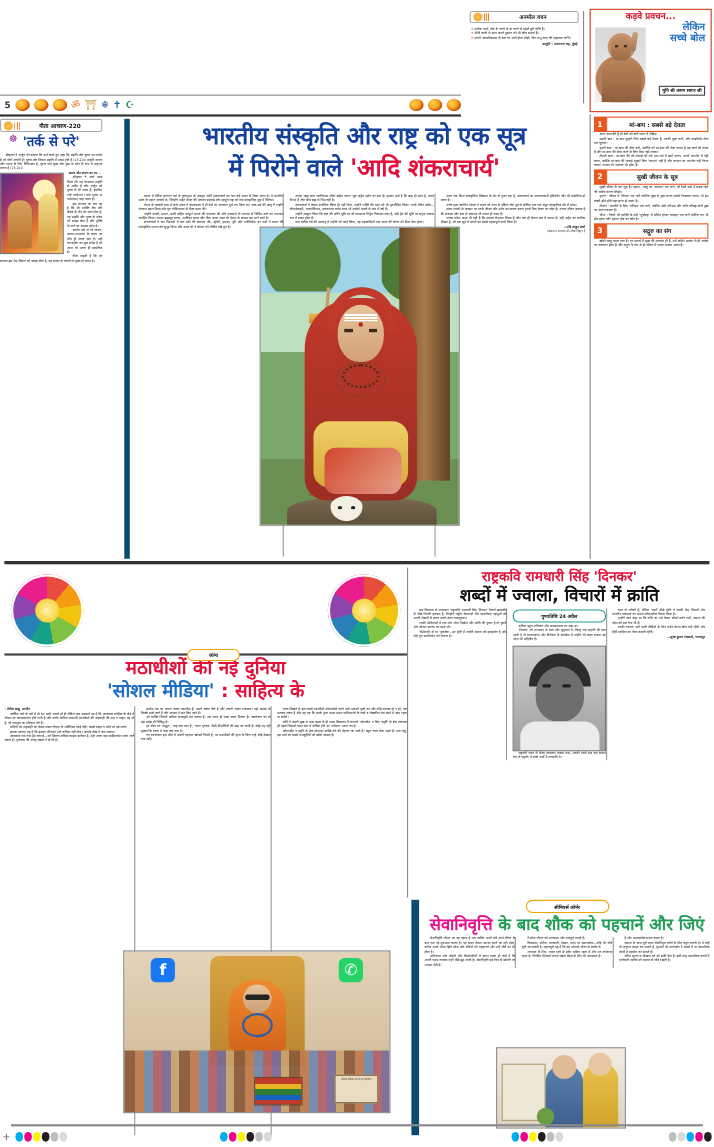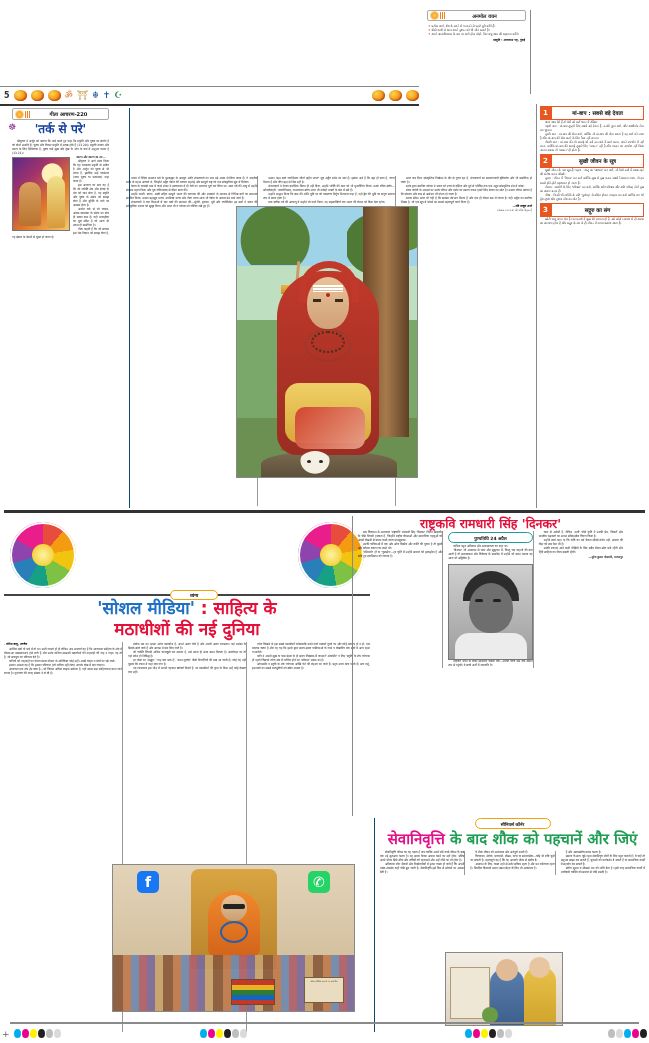--- a/index.html
+++ b/index.html
@@ -176,22 +176,22 @@
     text-align:center;
   }
   .main-head .l1,.main-head .l2{
     font-family:"DejaVu Sans", sans-serif; font-weight:bold;
     font-size:22px; line-height:29px; color:#14419b; letter-spacing:-0.4px;
   }
   .main-head .hl{ color:#e3103a; }
 
   
   .gita{
-    position:absolute; left:12px; top:108px; width:118px; height:400px;
-    border-right:1px solid #0c4a6e; padding-right:20px;
+    position:absolute; left:0; top:108px; width:118px; height:400px;
+    border-right:5px solid #0c4a6e; padding-right:20px;
   }
   .gita-head{
     display:flex; align-items:center; gap:2px;
     border:1px solid #aaa; border-radius:2px; padding:1px 3px; background:#fff;
     margin-bottom:2px;
   }
   .gita-title{
     font-family:"DejaVu Sans", sans-serif; font-weight:bold; font-size:5.2px;
     flex:1; text-align:center; color:#111;
   }
@@ -408,21 +408,21 @@
   }
   .placard{
     position:absolute; right:10px; bottom:8px; width:40px;height:26px;
     background:#e9dcc0; border:1px solid #7a5c38;
     font-size:2.2px; line-height:3px; color:#4a3a22; padding:2px;
     font-family:"DejaVu Sans", sans-serif; text-align:center;
   }
 
   
   .dinkar{
-    position:absolute; left:352px; top:516px; width:271px; height:300px;
+    position:absolute; left:370px; top:516px; width:271px; height:300px;
     border-left:1px solid #888; padding-left:5px;
   }
   .dk-kicker{
     font-family:"DejaVu Sans", sans-serif; font-weight:bold;
     font-size:12.5px; line-height:15px; color:#e3103a; text-align:center;
   }
   .dk-head{
     font-family:"DejaVu Sans", sans-serif; font-weight:bold;
     font-size:15.5px; line-height:20px; color:#111; text-align:center;
     margin-bottom:2px;
@@ -444,21 +444,21 @@
   .dk-photo .face{ position:absolute;left:20px;top:18px;width:44px;height:50px;border-radius:50% 50% 45% 45%;background:#6e6e6e;}
   .dk-photo .eyeL,.dk-photo .eyeR{position:absolute;top:34px;width:8px;height:3px;background:#1f1f1f;border-radius:2px;}
   .dk-photo .eyeL{left:26px;} .dk-photo .eyeR{left:44px;}
   .dk-photo .shirt{ position:absolute;left:6px;bottom:0;width:72px;height:26px;background:#ececec;border-radius:14px 14px 0 0;}
   .dk-credit{ font-size:2.8px; text-align:right; font-weight:bold; color:#111;
     font-family:"DejaVu Sans", sans-serif; }
 
   
   .senior{
     position:absolute; left:374px; top:818px; width:271px; height:214px;
-    border-left:1px solid #0c4a6e; padding-left:5px;
+    border-left:7px solid #0c4a6e; padding-left:5px;
   }
   .sen-tag{
     width:76px; margin:0 auto 1px;
     border:1.4px solid #f0a500; border-radius:7px; background:#fff;
     font-family:"DejaVu Sans", sans-serif; font-weight:bold; font-size:4.4px;
     text-align:center; color:#111; padding:1.5px 0;
   }
   .sen-head{
     font-family:"DejaVu Sans", sans-serif; font-weight:bold;
     font-size:15px; line-height:19px; text-align:center; color:#1f9d55;
@@ -521,20 +521,32 @@
       <span class="anmol-title">अनमोल वचन</span>
     </div>
     <div class="anmol-body">
       <p>प्रत्येक कार्य, शेष के करने से या करने से पहले पूरी करेंगे हैं।</p>
       <p>मीठी वाणी से आप अपने दुश्मन को भी जीत सकते हैं।</p>
       <p>अपने आत्मविश्वास के बल पर आगे होता मोड़ो, फिर प्रभु आप की सहायता करेंगे।</p>
       <div class="anmol-src">प्रस्तुति : अमरनाथ भट्ट, मुंबई</div>
     </div>
   </div>
 
+  <div class="kadve">
+    <div class="kadve-title">कड़वे प्रवचन...</div>
+    <div class="kadve-sub">लेकिन</div>
+    <div class="kadve-sub">सच्चे बोल</div>
+    <div class="muni-photo">
+      <div class="head"></div>
+        <div class="eyes"></div>
+        <div class="torso"></div>
+        <div class="finger"></div>
+    </div>
+    <div class="kadve-muni">मुनि श्री तरुण सागर जी</div>
+  </div>
 
   <div class="rside">
 
     <div class="num-head">
       <div class="num-badge">1</div>
       <div class="num-title">मां-बाप : सबसे बड़े देवता</div>
     </div>
     <p>अगर आप बेटे हैं तो बेटों को बातें ध्यान में रखिए।</p>
     <p>पहली बात : मां-बाप तुम्हारे लिए सबसे बड़े देवता हैं, उनकी पूजा करो, और आशीर्वाद लेना मत भूलना।</p>
     <p>दूसरी बात : मां-बाप की सेवा करो, क्योंकि जो मां-बाप की सेवा करता है वह स्वर्ग को जाता है और मां-बाप की सेवा करने के लिए पैसा नहीं लगता।</p>
@@ -570,20 +582,24 @@
         <div class="fig2"></div>
     </div>
     <div class="cap">कारण और कारण का उप...</div>
 
     <p>श्रीकृष्ण ने आगे स्पष्ट किया कि यह परमात्मा प्रकृति से अतीत है और अर्जुन को पुरुष से भी उत्तम हैं, इसलिए उन्हें परमेश्वर (परम पुरुष या परमात्मा) कहा जाता है।</p>
     <p>इस अध्याय का सार यह है कि जो व्यक्ति क्षेत्र और क्षेत्रज्ञ के भेद को जान लेता है, वह प्रकृति और पुरुष के संबंध को समझ लेता है और मुक्ति के मार्ग पर अग्रसर होता है।</p>
     <p>अर्थात तर्क से परे जाकर, आत्मा-परमात्मा के संबंध का बोध ही सच्चा ज्ञान है। यही भगवद्गीता का मूल संदेश है जो आज भी उतना ही प्रासंगिक है।</p>
     <p>गीता कहती है कि जो साधक इस भेद-विज्ञान को समझ लेता है, वह संसार के बंधनों से मुक्त हो जाता है।</p>
   </div>
 
+  <div class="main-head">
+    <div class="l1">भारतीय संस्कृति और राष्ट्र को एक सूत्र</div>
+    <div class="l2"><span>में पिरोने वाले </span><span class="hl">'आदि शंकराचार्य'</span></div>
+  </div>
 
   <div class="main-body">
     <div class="mb-cols">
       <div class="mb-col col-rule">
         <p>भारत में वैदिक सनातन धर्म के पुनरुद्धार के अग्रदूत आदि शंकराचार्य का नाम बड़े आदर से लिया जाता है। वे भारतीय दर्शन के महान आचार्य थे, जिन्होंने अद्वैत वेदांत की पताका फहराई और सम्पूर्ण राष्ट्र को एक सांस्कृतिक सूत्र में पिरोया।</p>
         <p>केरल के कालड़ी ग्राम में जन्मे शंकर ने बाल्यकाल में ही वेदों का अध्ययन पूर्ण कर लिया था। आठ वर्ष की आयु में उन्होंने संन्यास ग्रहण किया और गुरु गोविन्दपाद से दीक्षा प्राप्त की।</p>
         <p>उन्होंने काशी, प्रयाग, बदरी सहित सम्पूर्ण भारत की पदयात्रा की और शास्त्रार्थ के माध्यम से विभिन्न मतों का समन्वय स्थापित किया। उनका ब्रह्मसूत्र भाष्य, उपनिषद भाष्य और गीता भाष्य आज भी वेदांत के आधार ग्रंथ माने जाते हैं।</p>
         <p>शंकराचार्य ने चार दिशाओं में चार मठों की स्थापना की—श्रृंगेरी, द्वारका, पुरी और ज्योतिर्मठ। इन मठों ने भारत की सांस्कृतिक एकता को सुदृढ़ किया और आज भी वे परंपरा को जीवित रखे हुए हैं।</p>
       </div>
       <div class="mb-col col-rule">
@@ -629,22 +645,22 @@
   </div>
 
   <div class="mid-div"></div>
 
   <div class="sabrang">
     <div class="flower l"></div>
     <div class="flower r"></div>
     <div class="sabrang-rule"></div>
     <div class="vyangya-tag">व्यंग्य</div>
     <div class="sab-head">
+      <div>मठाधीशों की नई दुनिया</div>
       <div><span class="blue">'सोशल मीडिया'</span><span> : साहित्य के</span></div>
-      <div>मठाधीशों की नई दुनिया</div>
     </div>
   </div>
 
   <div class="sab-body">
     <div class="sab-cols">
       <div class="sab-col col-rule">
         <div class="byline">- योगेश बाबू, उज्जैन</div>
         <p>आर्थिक मठों के बारे में तो था। सभी जानते हों ही लेकिन अब आश्चर्य यह है कि आजकल साहित्य के क्षेत्र में धीरता-सा मठस्थापनाएं होने लगी हैं और उनके कविता सम्बन्धी मठाधीशों की वाहवाही की वाह न वाहा। वह तो है, जो सचमुच का परिणाम देते हैं।</p>
         <p>कवियों को वाहवाही का केवल मंडल नौकरा के अतिरिक्त कोई नहीं। आखें चाहत व मंचों पर पढ़े जाते।</p>
         <p>इसका आनन्द यह है कि इसका परिणाम (जो कविता नहीं लेता) आपके लेख में छप जाएगा।</p>
@@ -673,20 +689,21 @@
           <div class="gmala"></div>
       </div>
       <div class="crowd"></div>
       <div class="books"></div>
       <div class="placard">सोशल मीडिया मठ के नए मठाधीश</div>
     </div>
   </div>
 
   <div class="dinkar">
     <div class="dk-kicker">राष्ट्रकवि रामधारी सिंह 'दिनकर'</div>
+    <div class="dk-head">शब्दों में ज्वाला, विचारों में क्रांति</div>
     <div class="dk-cols">
       <div class="dk-col col-rule">
         <p>सच विचारना से आजकल 'राष्ट्रकवि' रामधारी सिंह 'दिनकर' जितने खासतौर के पीछे जितनी हलचल हैं, जिन्होंने राष्ट्रीय चेतनाओं और सामाजिक पहलुओं को अपनी लेखनी से बयान करते-जाता मानसूबका।</p>
         <p>उनकी कविताओं में एक ओर ओज दिखेगा और क्रांति की पुकार है तो दूसरी ओर कोमल करुणा का स्पर्श भी।</p>
         <p>'रश्मिरथी' हो या 'कुरुक्षेत्र'—हर कृति में उन्होंने समाज को झकझोरा है और सोए हुए स्वाभिमान को जगाया है।</p>
       </div>
       <div class="dk-col col-rule">
         <div class="punya-tag">पुण्यतिथि 24 अप्रैल</div>
         <p>कविता बहुत अधिकार और आवश्यकता का कहा था।</p>
         <p>'दिनकर' जो अध्यापन से चला और सुदूरपन में, किन्तु जब कहानी की बात आती है तो सम्पादकना और विवेचक के समावेश में उन्होंने जो स्थान बनाया वह आज भी अद्वितीय है।</p>

